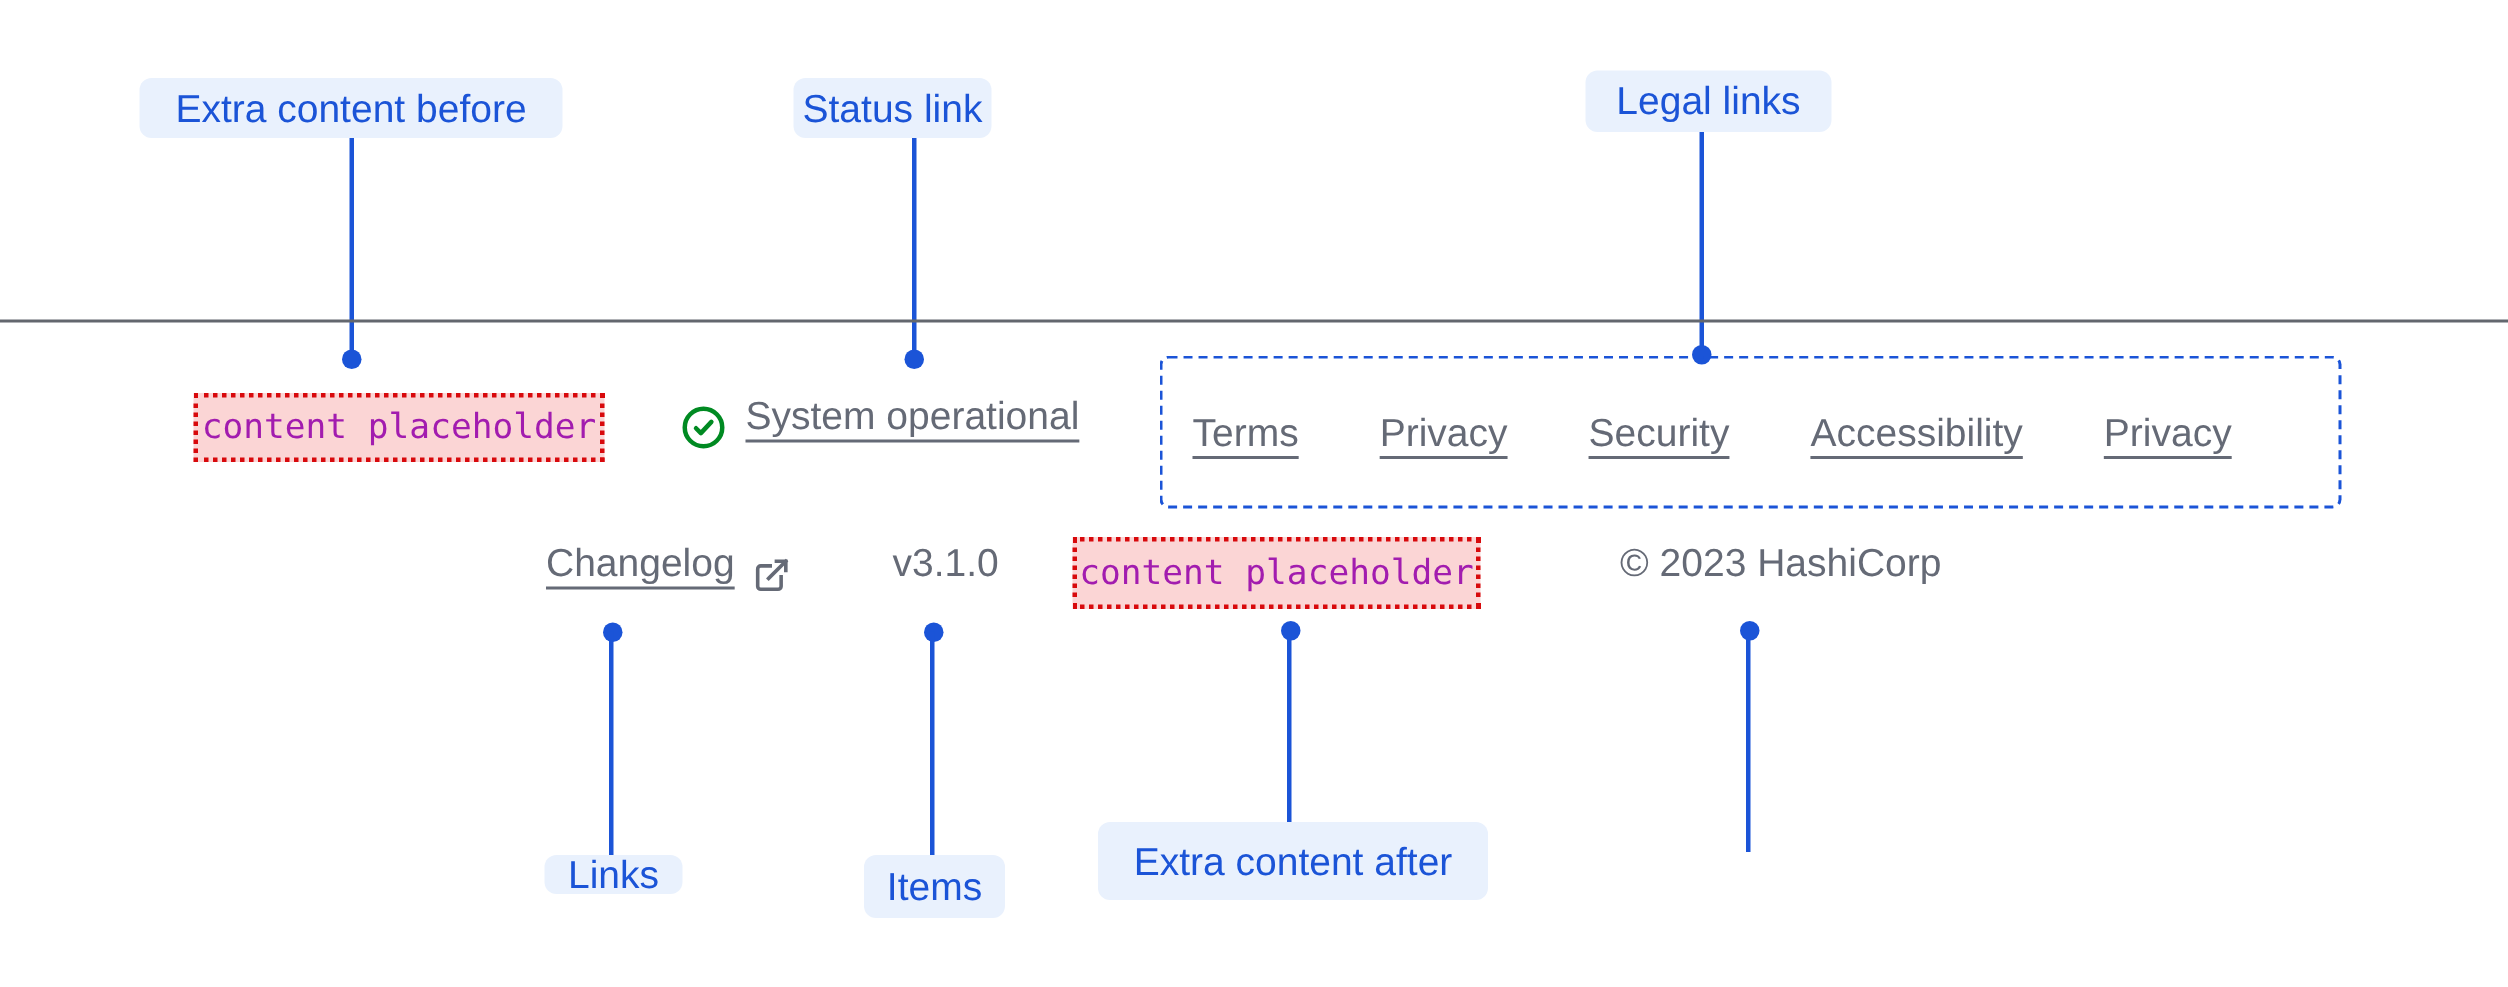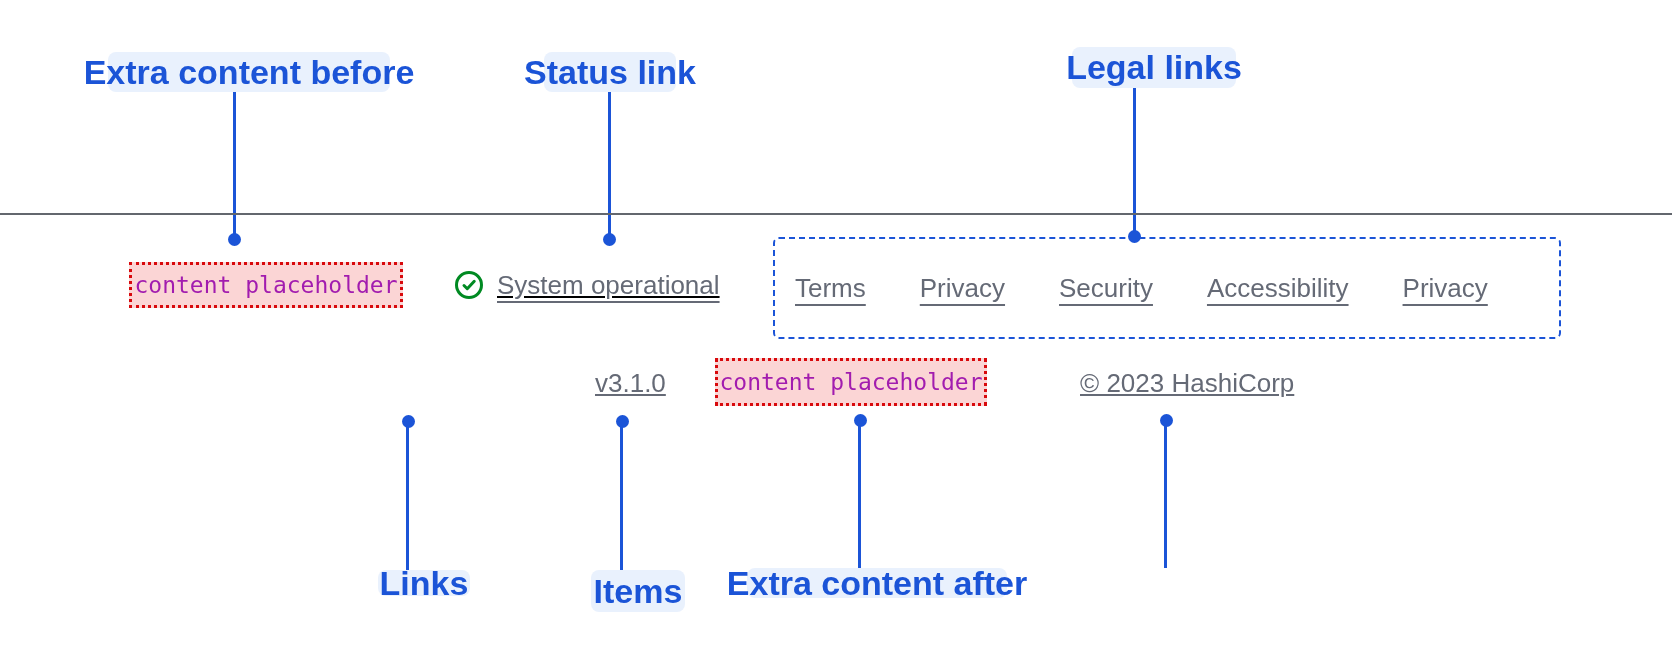--- a/index.html
+++ b/index.html
@@ -8,22 +8,22 @@
     width:1672px;height:658px;
     background:#ffffff;
     font-family:"Liberation Sans","DejaVu Sans",sans-serif;
     overflow:hidden;
   }
   
   .pill{
     position:absolute;
     display:flex;align-items:center;justify-content:center;
     background:#e9f1fd;color:#1b54d7;
-    font-size:34px;font-weight:700;
-    border-radius:8px;white-space:nowrap;margin-left:15px;
+    font-size:26px;font-weight:400;
+    border-radius:8px;white-space:nowrap;
   }
   .aline{position:absolute;width:3px;background:#1b54d7;}
   .adot{position:absolute;width:13px;height:13px;border-radius:50%;background:#1b54d7;}
   
   .footer-border{position:absolute;left:0;top:213px;width:1672px;height:2px;background:#63676e;}
   .redbox{
     position:absolute;
     display:flex;align-items:center;justify-content:center;
     background:#fbd5d5;border:3px dotted #d8090c;
     box-sizing:border-box;
@@ -31,21 +31,21 @@
     font-size:23px;color:#a21caf;white-space:nowrap;
   }
   .glink{
     color:#656a76;font-size:26px;font-weight:500;
     text-decoration:underline;
     text-decoration-thickness:2px;
     text-underline-offset:7px;
     white-space:nowrap;cursor:pointer;
   }
   .gtext{color:#656a76;font-size:26px;font-weight:400;white-space:nowrap;}
-  .hflex{position:absolute;display:flex;align-items:center;text-decoration:underline;}
+  .hflex{position:absolute;display:flex;}
   .legalbox{
     position:absolute;left:773px;top:237px;width:788px;height:102px;
     box-sizing:border-box;
     border:2px dashed #1b54d7;border-radius:6px;
   }
   .legalbox .inner{
     display:flex;align-items:center;height:100%;
     padding-left:20px;gap:54px;
   }
   .icon{display:inline-flex;align-items:center;justify-content:center;}
@@ -84,35 +84,45 @@
   <div class="legalbox">
     <div class="inner">
       <span class="glink">Terms</span>
       <span class="glink">Privacy</span>
       <span class="glink">Security</span>
       <span class="glink">Accessibility</span>
       <span class="glink">Privacy</span>
     </div>
   </div>
 
+  <div class="hflex" style="left:364px;top:360px;height:46px;gap:12px;">
+    <span class="glink">Changelog</span>
+    <span class="icon">
+      <svg width="25" height="25" viewBox="0 0 24 24" fill="none" stroke="#656a76" stroke-width="2.3" stroke-linecap="square" stroke-linejoin="miter">
+        <path d="M18 13v6a2 2 0 0 1-2 2H5a2 2 0 0 1-2-2V8a2 2 0 0 1 2-2h6"></path>
+        <polyline points="15 3 21 3 21 9"></polyline>
+        <line x1="10" y1="14" x2="21" y2="3"></line>
+      </svg>
+    </span>
+  </div>
 
   <div class="hflex gtext" style="left:595px;top:360px;height:46px;">v3.1.0</div>
 
   <div class="redbox" style="left:715px;top:358px;width:272px;height:48px;">content placeholder</div>
 
   <div class="hflex gtext" style="left:1080px;top:360px;height:46px;">© 2023 HashiCorp</div>
 
   <div class="adot" style="left:402px;top:415px;"></div>
   <div class="aline" style="left:406px;top:421px;height:149px;"></div>
   <div class="pill" style="left:363px;top:570px;width:92px;height:26px;">Links</div>
 
   <div class="adot" style="left:616px;top:415px;"></div>
   <div class="aline" style="left:620px;top:421px;height:149px;"></div>
   <div class="pill" style="left:576px;top:570px;width:94px;height:42px;">Items</div>
 
   <div class="adot" style="left:854px;top:414px;"></div>
   <div class="aline" style="left:858px;top:420px;height:148px;"></div>
-  <div class="pill" style="left:732px;top:568px;width:260px;height:30px;">Extra content after</div>
+  <div class="pill" style="left:732px;top:548px;width:260px;height:52px;">Extra content after</div>
 
   <div class="adot" style="left:1160px;top:414px;"></div>
   <div class="aline" style="left:1164px;top:420px;height:148px;"></div>
 
 </div>
 
 </body></html>

